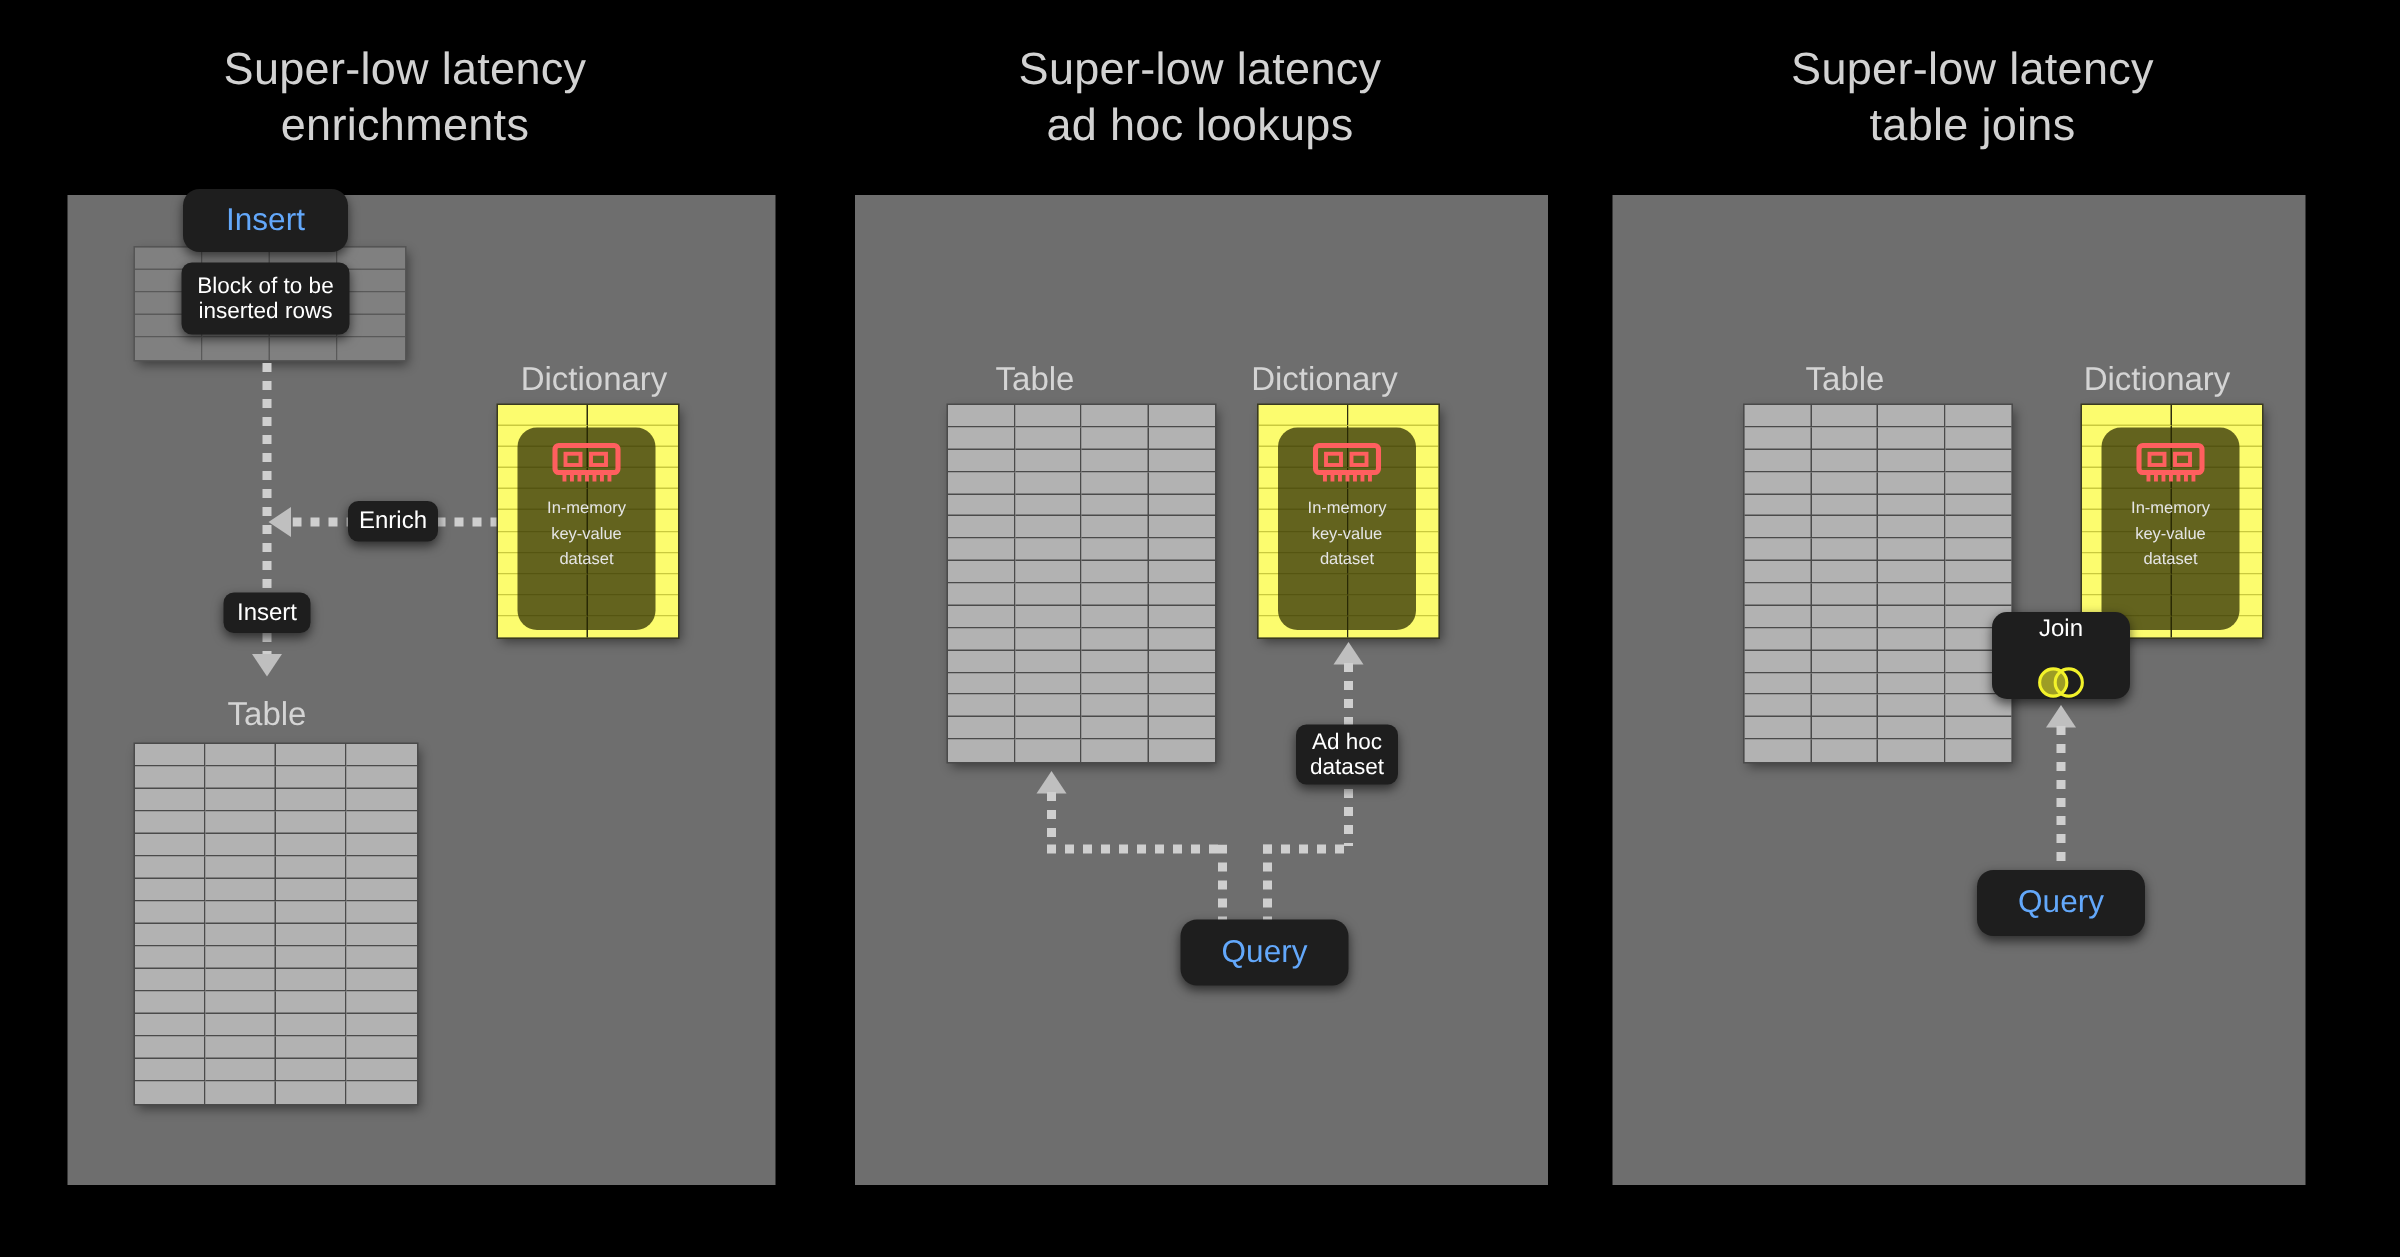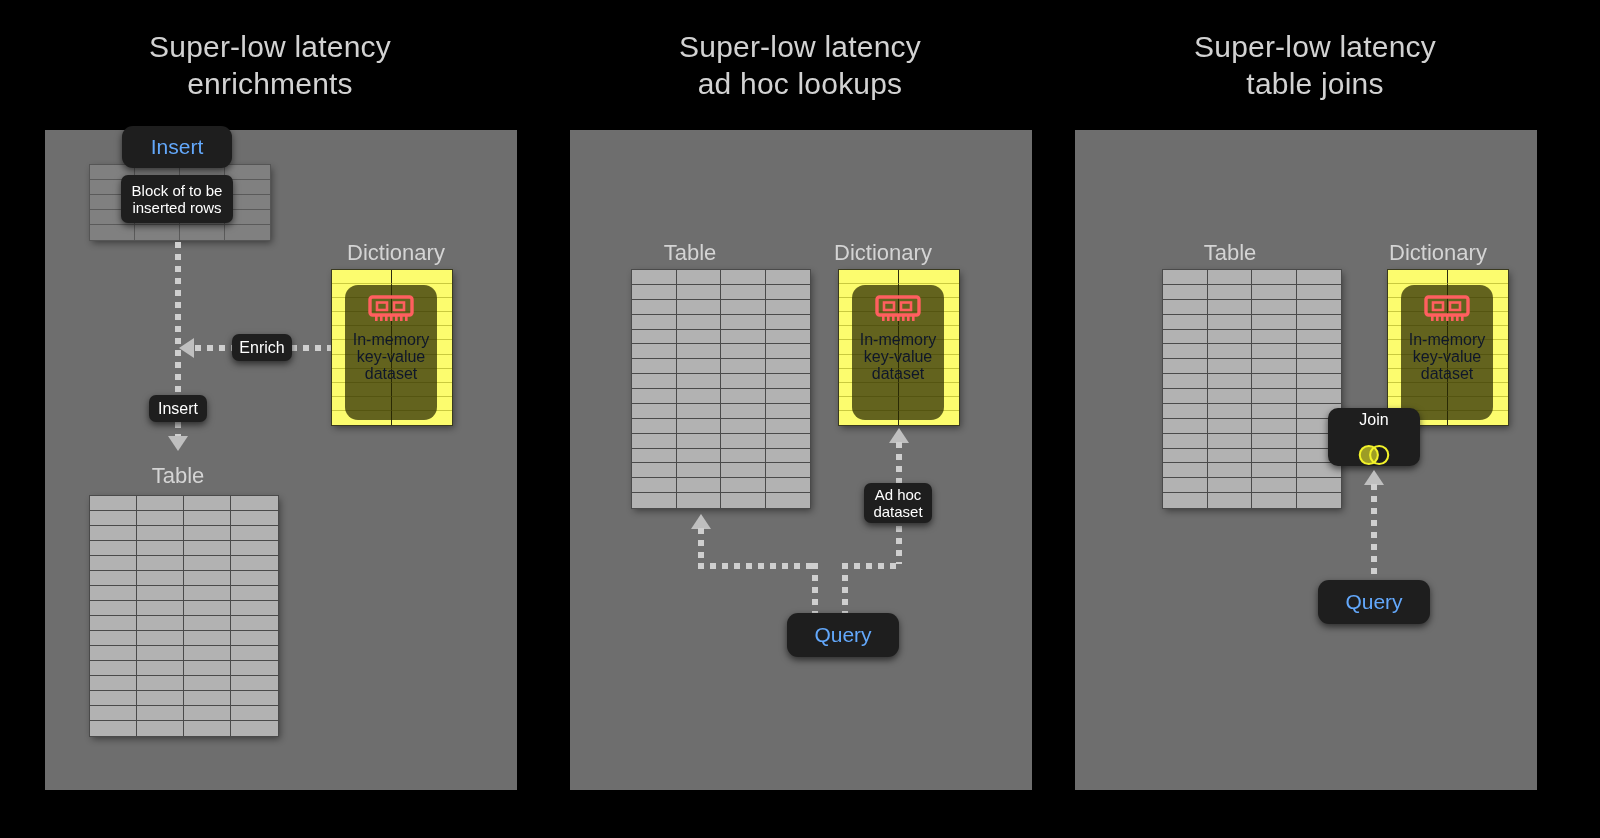--- a/index.html
+++ b/index.html
@@ -54,21 +54,21 @@
   .callout.small{font-size:15px;line-height:17px;border-radius:7px;}
   .callout.mid{font-size:16px;border-radius:7px;}
 
   
   .mem-plaque{
     position:absolute;background:rgba(40,40,0,.72);border-radius:13px;
     display:flex;flex-direction:column;align-items:center;justify-content:flex-start;
     color:#ff5f63;text-align:center;
   }
   .mem-plaque .mem-text{
-    font-size:16px;line-height:17px;white-space:pre-line;color:#0f172a;
+    font-size:11px;line-height:17px;white-space:pre-line;color:#e5e5e5;
   }
   .ram-ico{display:block;}
 
   
   .dot-v{
     position:absolute;width:6px;
     background-image:linear-gradient(to bottom,#cfcfcf 0 6px,transparent 6px 12px);
     background-size:6px 12px;
   }
   .dot-h{

